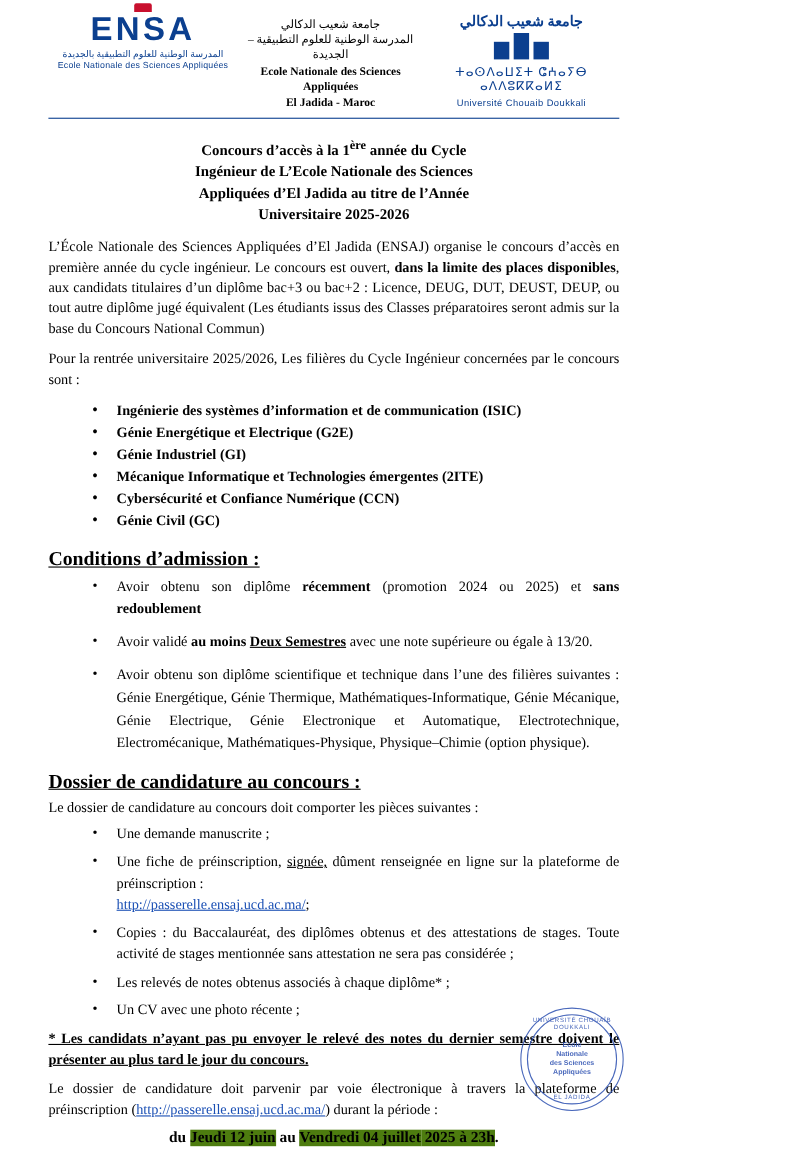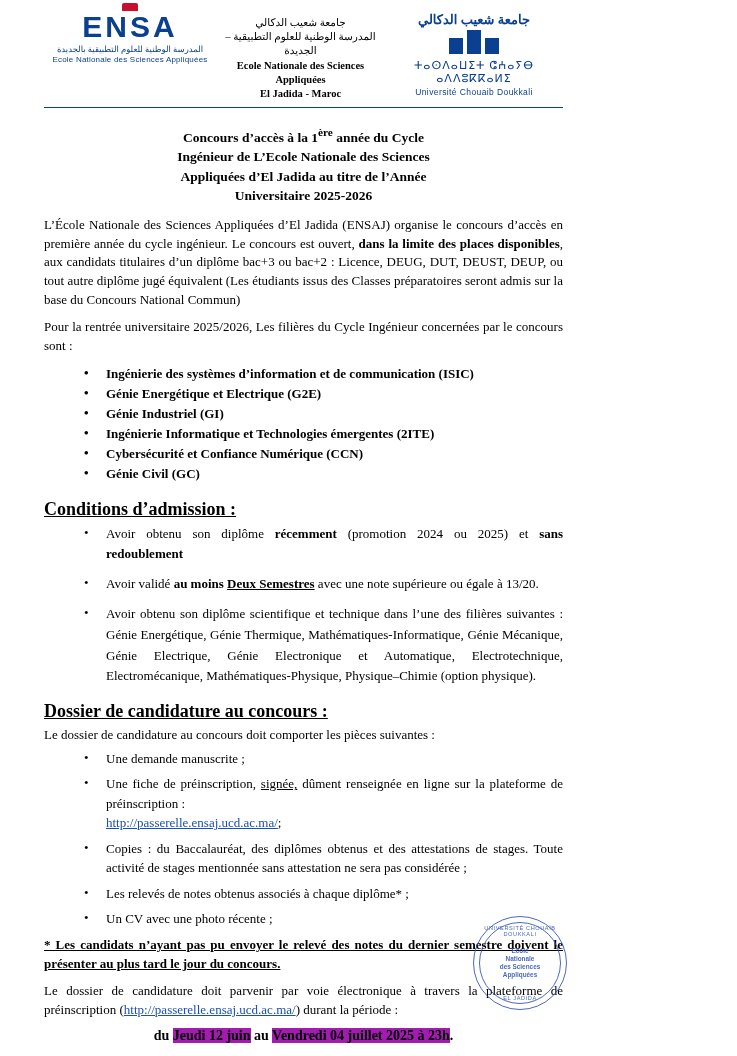--- a/index.html
+++ b/index.html
@@ -184,21 +184,21 @@
     margin: 14px 0 4px 0;
   }
 
   b, .b { font-weight: bold; }
   u { text-decoration: underline; }
   .link {
     color: #1a4fb4;
     text-decoration: underline;
   }
   .hl {
-    background: #a21caf;
+    background: #4d7c0f;
   }
   .note-star {
     font-size: 13px;
     font-weight: bold;
     text-decoration: underline;
     text-align: justify;
     line-height: 1.5;
     margin: 6px 0 4px 0;
   }
   .final-line {
@@ -307,21 +307,21 @@
   <p class="para">
     <span>L’École Nationale des Sciences Appliquées d’El Jadida (ENSAJ) organise le concours d’accès en première année du cycle ingénieur. Le concours est ouvert, </span><b>dans la limite des places disponibles</b><span>, aux candidats titulaires d’un diplôme bac+3 ou bac+2 : Licence, DEUG, DUT, DEUST, DEUP, ou tout autre diplôme jugé équivalent (Les étudiants issus des Classes préparatoires seront admis sur la base du Concours National Commun)</span>
   </p>
 
   <p class="para">Pour la rentrée universitaire 2025/2026, Les filières du Cycle Ingénieur concernées par le concours sont :</p>
 
   <ul class="bullets filieres">
     <li>Ingénierie des systèmes d’information et de communication (ISIC)</li>
     <li>Génie Energétique et Electrique (G2E)</li>
     <li>Génie Industriel (GI)</li>
-    <li>Ingénierie Informatique et Technologies émergentes (2ITE)</li>
+    <li>Mécanique Informatique et Technologies émergentes (2ITE)</li>
     <li>Cybersécurité et Confiance Numérique (CCN)</li>
     <li>Génie Civil (GC)</li>
   </ul>
 
   <div class="section-head"> Conditions  d’admission :</div>
 
   <ul class="bullets conditions">
     <li>
       <span>Avoir obtenu son diplôme </span><b>récemment</b><span> (promotion 2024 ou 2025) et </span><b>sans redoublement</b>
     </li>

